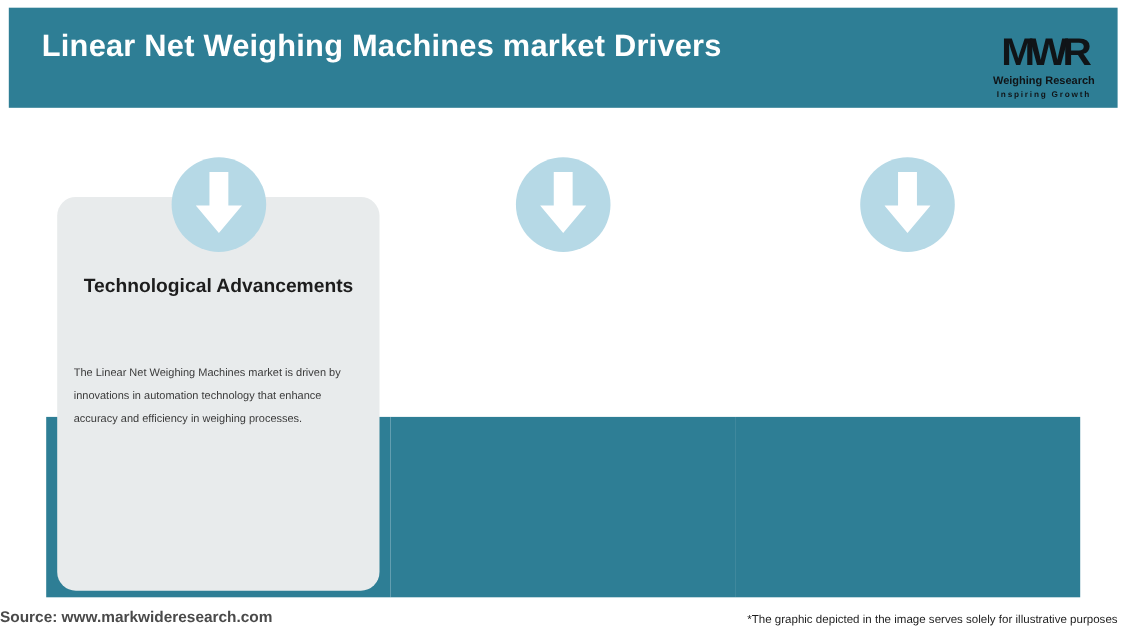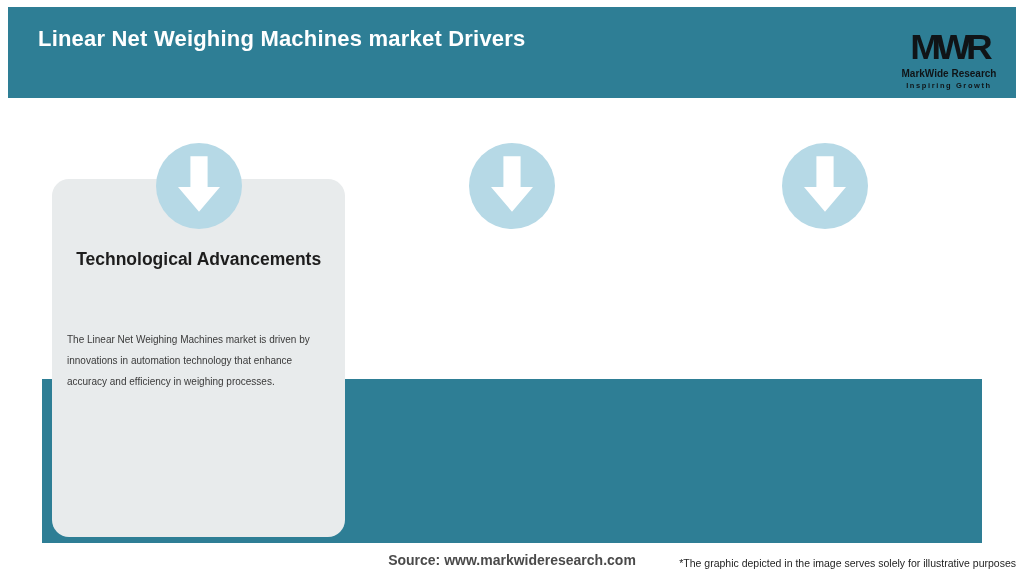--- a/index.html
+++ b/index.html
@@ -16,21 +16,21 @@
     position:relative;width:1024px;height:576px;background:#ffffff;
     font-family:"Liberation Sans",sans-serif;overflow:hidden;
   }
   
   .header{
     position:absolute;left:8px;top:7px;width:1008px;height:91px;
     background:var(--teal);
   }
   .page-title{
     margin:0;padding:19px 0 0 30px;
-    color:var(--title-white);font-size:22px;font-weight:bold;letter-spacing:.2px;
+    color:var(--title-white);font-size:28px;font-weight:bold;letter-spacing:.2px;
   }
   .logo{
     position:absolute;top:5px;right:12px;width:110px;text-align:center;color:#101417;margin-top:16px;
   }
   .logo-mark{
     font-size:37px;font-weight:900;letter-spacing:-5px;line-height:40px;
     transform:scaleY(.95);
   }
   .logo-name{font-size:10px;font-weight:bold;line-height:10px;margin-top:1px;}
   .logo-tagline{font-size:7.5px;font-weight:bold;letter-spacing:1.6px;line-height:9px;margin-top:2px;}
@@ -58,38 +58,38 @@
   }
   .circle{
     position:absolute;left:50%;top:0;transform:translateX(-50%);
     width:86px;height:86px;border-radius:50%;
     background:var(--circle-blue);
     display:flex;align-items:center;justify-content:center;
   }
   .arrow-svg{width:42px;height:58px;margin-top:-2px;display:block;}
   
   .source-line{
-    position:absolute;left:0;top:552px;width:100%;text-align:center;
+    position:absolute;left:0;top:552px;width:100%;text-align:left;
     font-size:14px;font-weight:bold;color:var(--source-text);
   }
   .disclaimer{
     position:absolute;right:8px;top:557px;
     font-size:10.5px;color:#1e1e1e;
   }
 </style>
 </head>
 <body>
 
 <div class="canvas">
 
   <header class="header">
     <h1 class="page-title">Linear Net Weighing Machines market Drivers</h1>
     <div class="logo">
       <div class="logo-mark">MWR</div>
-      <div class="logo-name">MarkWide Research</div>
+      <div class="logo-name">Weighing Research</div>
       <div class="logo-tagline">Inspiring Growth</div>
     </div>
   </header>
 
   <main class="cards-row">
 
     <section class="card-col">
       <div class="teal-back"></div>
       <div class="card">
         <h2 class="card-title">Technological Advancements</h2>

